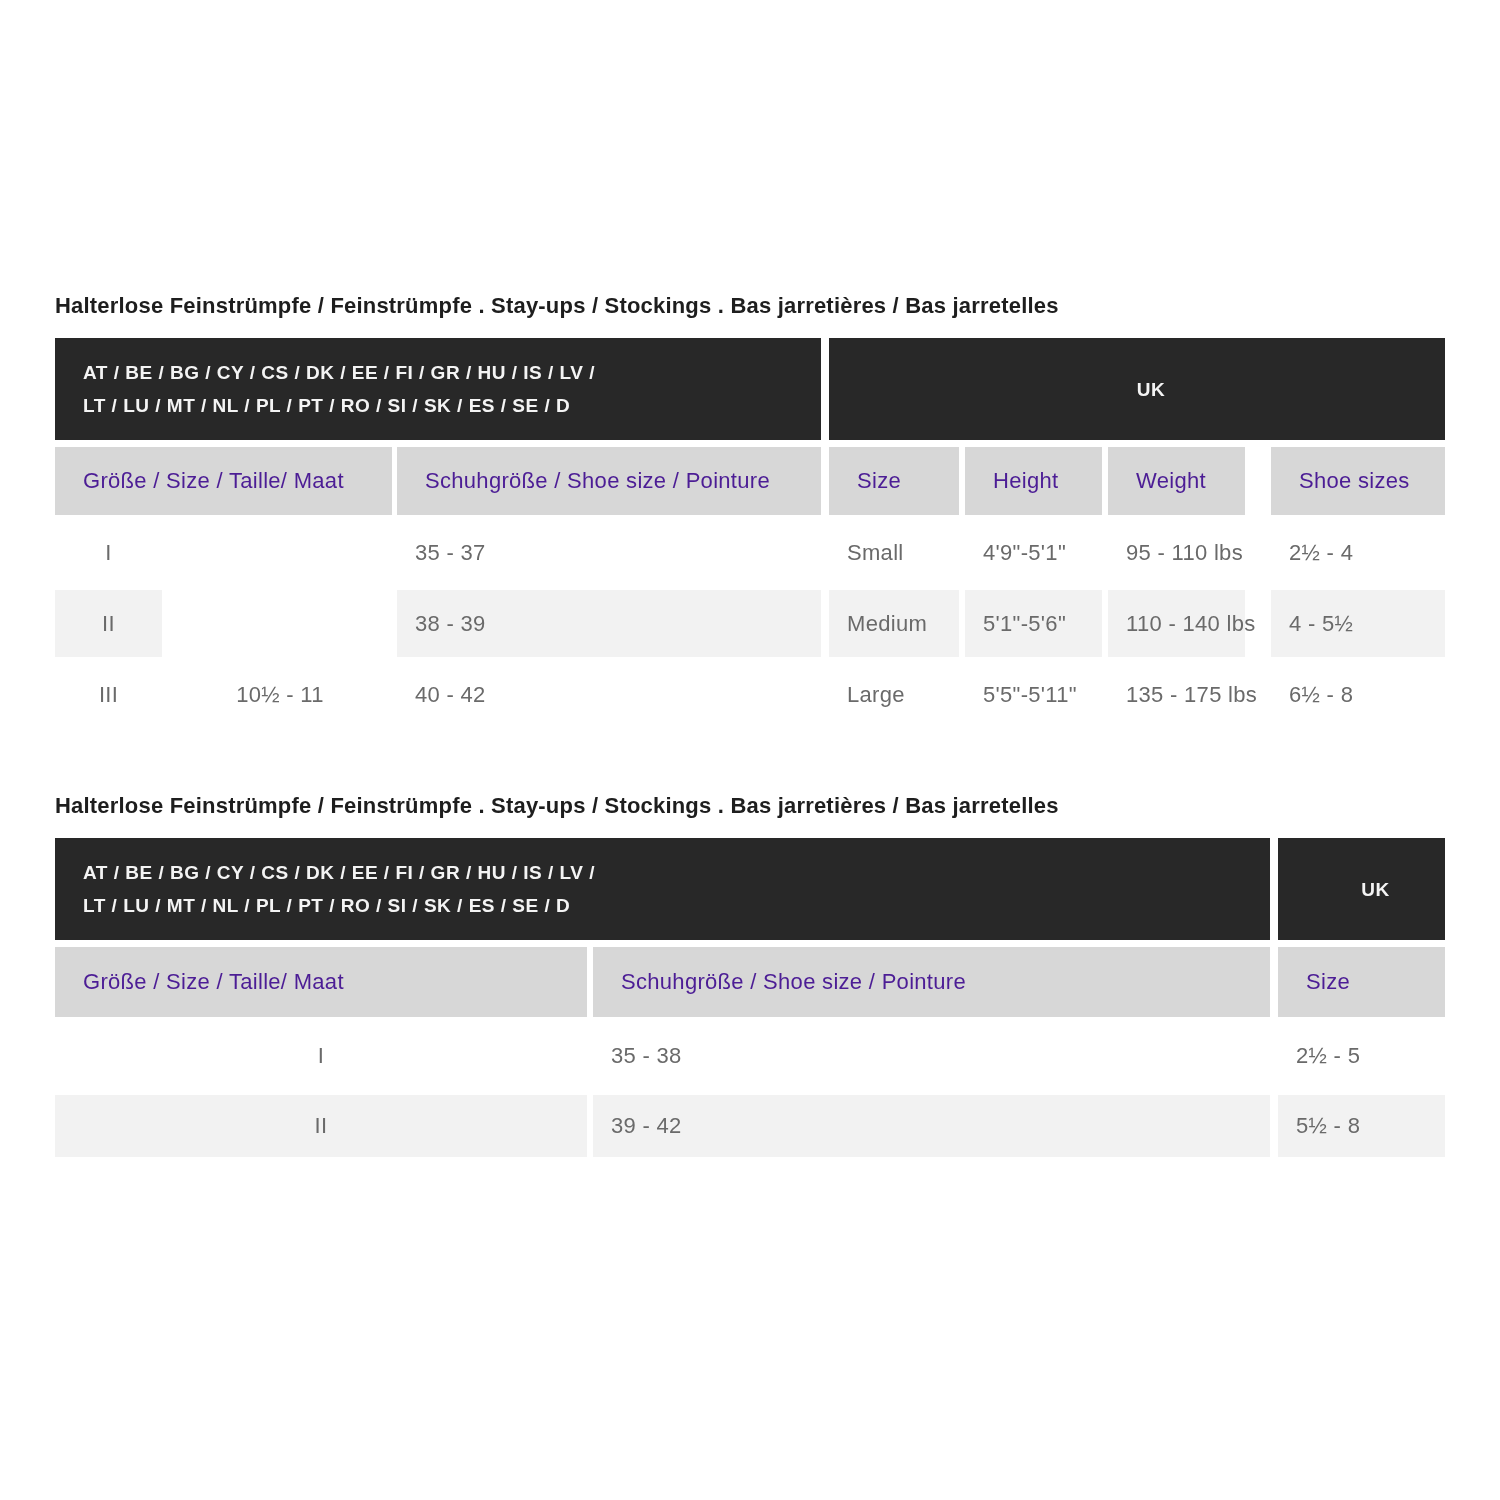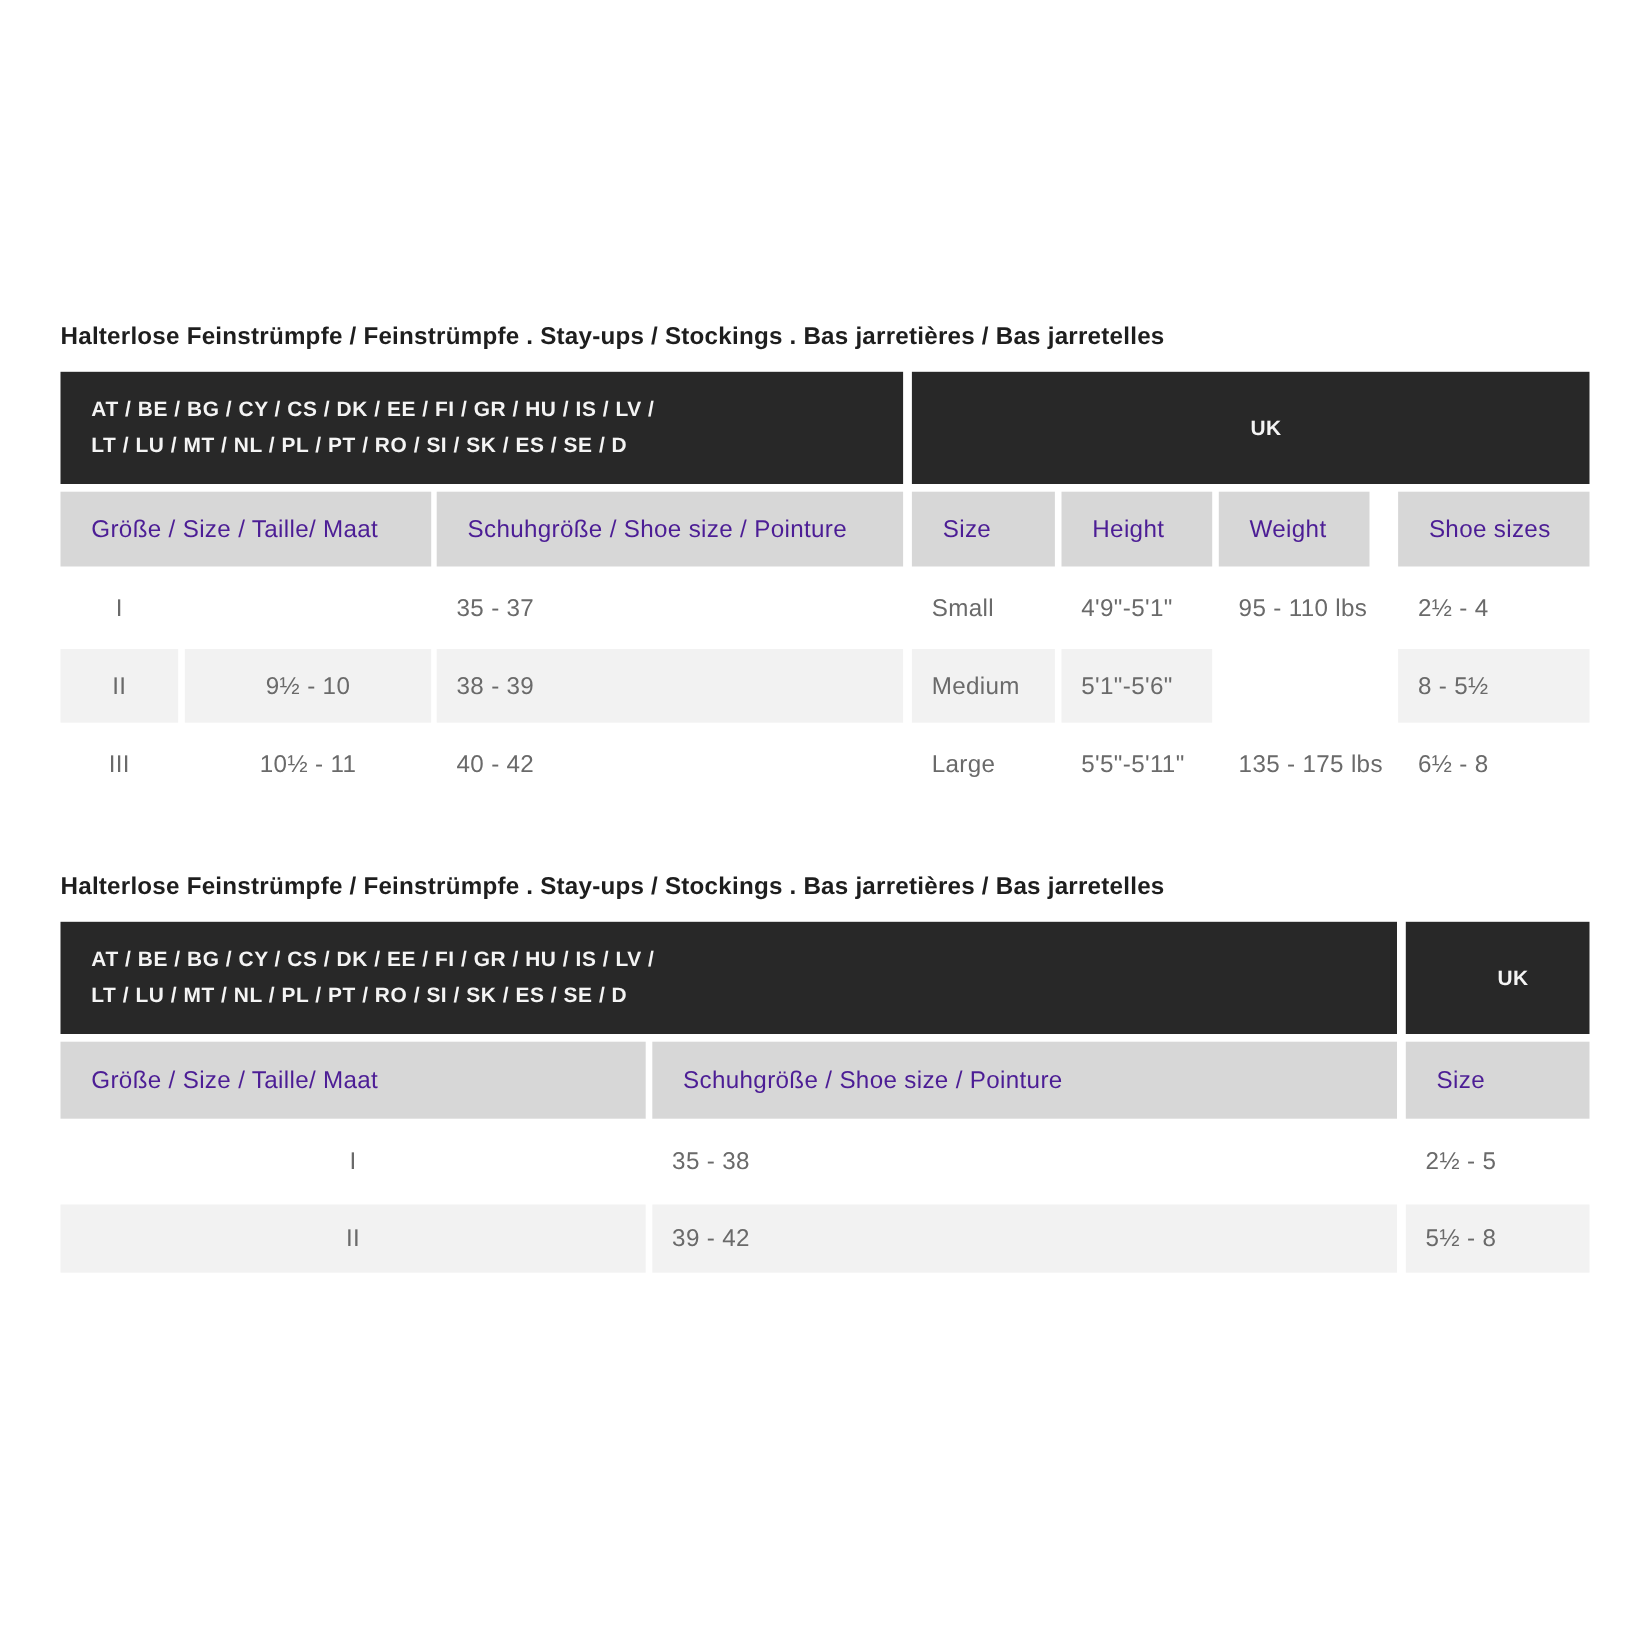--- a/index.html
+++ b/index.html
@@ -114,25 +114,25 @@
         <div class="cell ctr c1">I</div>
         <div class="cell pad-d c5">35 - 37</div>
         <div class="cell pad-d c7">Small</div>
         <div class="cell pad-d c9">4'9"-5'1"</div>
         <div class="cell pad-d c11">95 - 110 lbs</div>
         <div class="cell pad-d c13">2½ - 4</div>
       </div>
 
       <div class="grid-row g1 row-stripe">
         <div class="cell ctr stripe c1">II</div>
-        <div class="cell ctr stripe c3">9½ - 10</div>
         <div class="cell pad-d stripe c5">38 - 39</div>
         <div class="cell pad-d stripe c7">Medium</div>
         <div class="cell pad-d stripe c9">5'1"-5'6"</div>
-        <div class="cell pad-d stripe c13">8 - 5½</div>
+        <div class="cell pad-d stripe c11">110 - 140 lbs</div>
+        <div class="cell pad-d stripe c13">4 - 5½</div>
       </div>
 
       <div class="grid-row g1 row-white">
         <div class="cell ctr c1">III</div>
         <div class="cell ctr c3">10½ - 11</div>
         <div class="cell pad-d c5">40 - 42</div>
         <div class="cell pad-d c7">Large</div>
         <div class="cell pad-d c9">5'5"-5'11"</div>
         <div class="cell pad-d c11">135 - 175 lbs</div>
         <div class="cell pad-d c13">6½ - 8</div>

